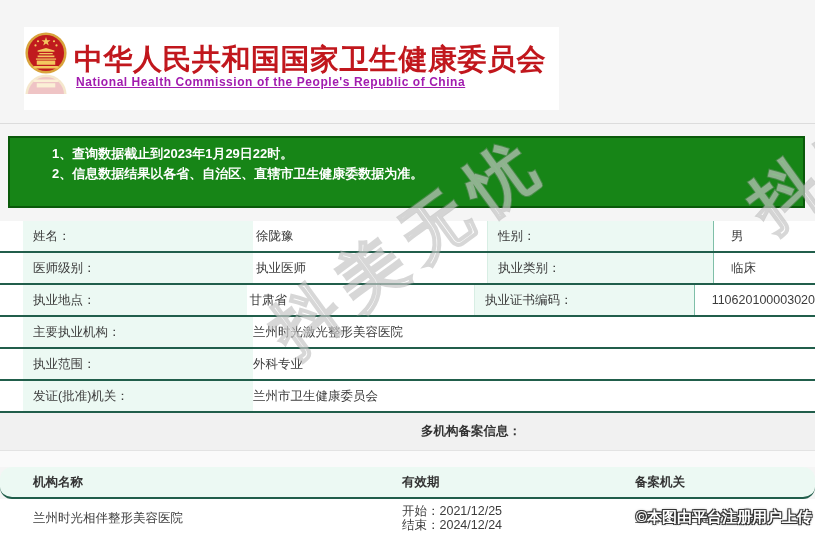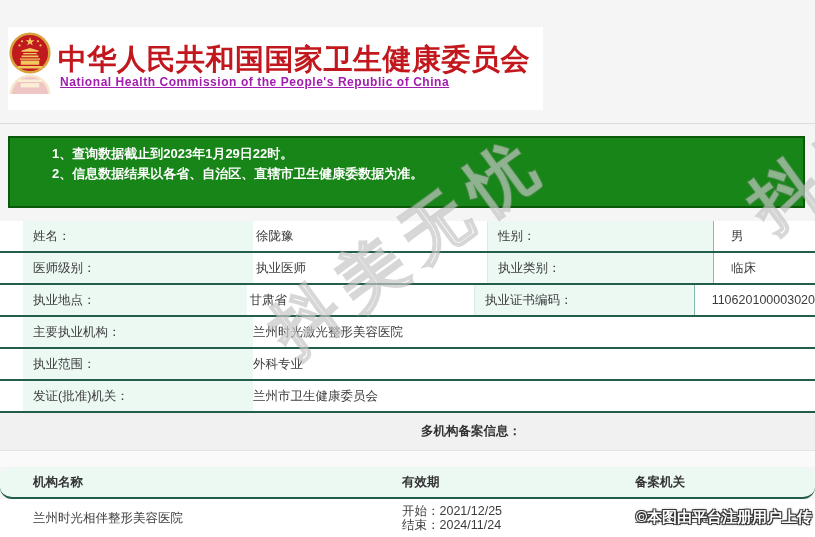--- a/index.html
+++ b/index.html
@@ -4,21 +4,21 @@
 <style>
   html,body { margin:0; padding:0; }
   body {
     width:815px; height:537px; position:relative; overflow:hidden;
     background:#f5f5f5;
     font-family:"Liberation Sans","DejaVu Sans",sans-serif;
     color:#3c3c3c;
   }
 
   
-  .header-band { position:absolute; left:8px; top:27px; width:535px; height:83px; background:#ffffff; }
+  .header-band { position:absolute; left:24px; top:27px; width:535px; height:83px; background:#ffffff; }
   .emblem-wrap { position:absolute; left:1px; top:5px; width:42px; }
   .emblem-wrap svg { width:42px; height:42px; display:block; }
   .emblem-reflect { width:42px; height:20px; overflow:hidden; opacity:0.25; filter:blur(0.6px); }
   .emblem-reflect svg { transform:scaleY(-1); }
   .gov-title {
     position:absolute; left:50px; top:13px; font-size:29px; font-weight:bold;
     color:#c1171d; white-space:nowrap; letter-spacing:0.5px;
   }
   .gov-subtitle {
     position:absolute; left:52px; top:48px; font-size:12px; font-weight:bold;
@@ -164,21 +164,21 @@
 <div class="org-table">
   <div class="org-header">
     <div class="oc1">机构名称</div>
     <div class="oc2">有效期</div>
     <div class="oc3">备案机关</div>
   </div>
   <div class="org-row">
     <div class="oc1">兰州时光相伴整形美容医院</div>
     <div class="oc2">
       <div>开始：2021/12/25</div>
-      <div>结束：2024/11/24</div>
+      <div>结束：2024/12/24</div>
     </div>
     <div class="oc3">兰州市卫生健康委员会</div>
   </div>
 </div>
 
 <div class="wm-diagonal wm-main">抖美无忧</div>
 <div class="wm-diagonal wm-frag">抖美无忧</div>
 <div class="corner-credit">©本图由平台注册用户上传</div>
 
 </body></html>

